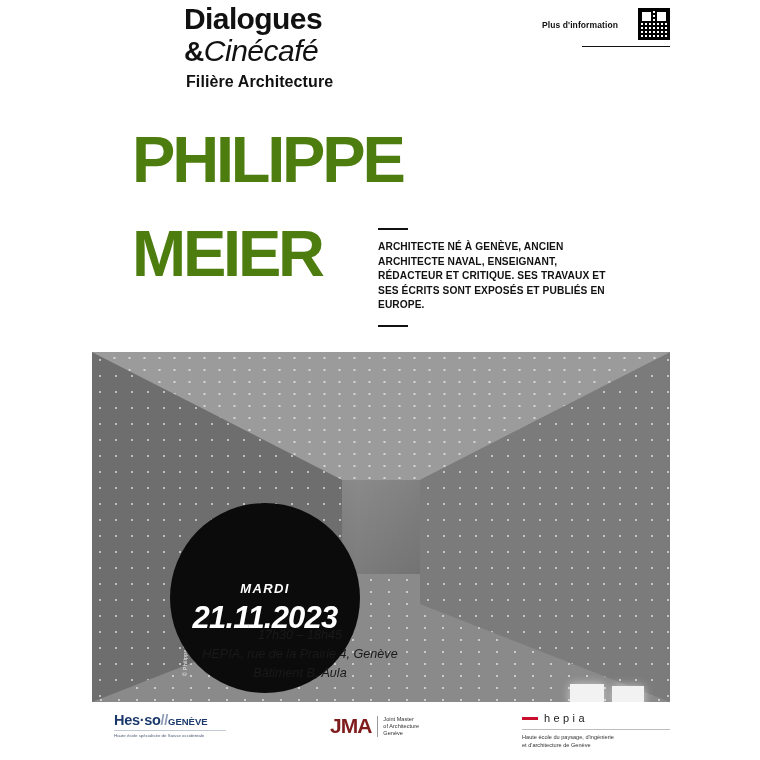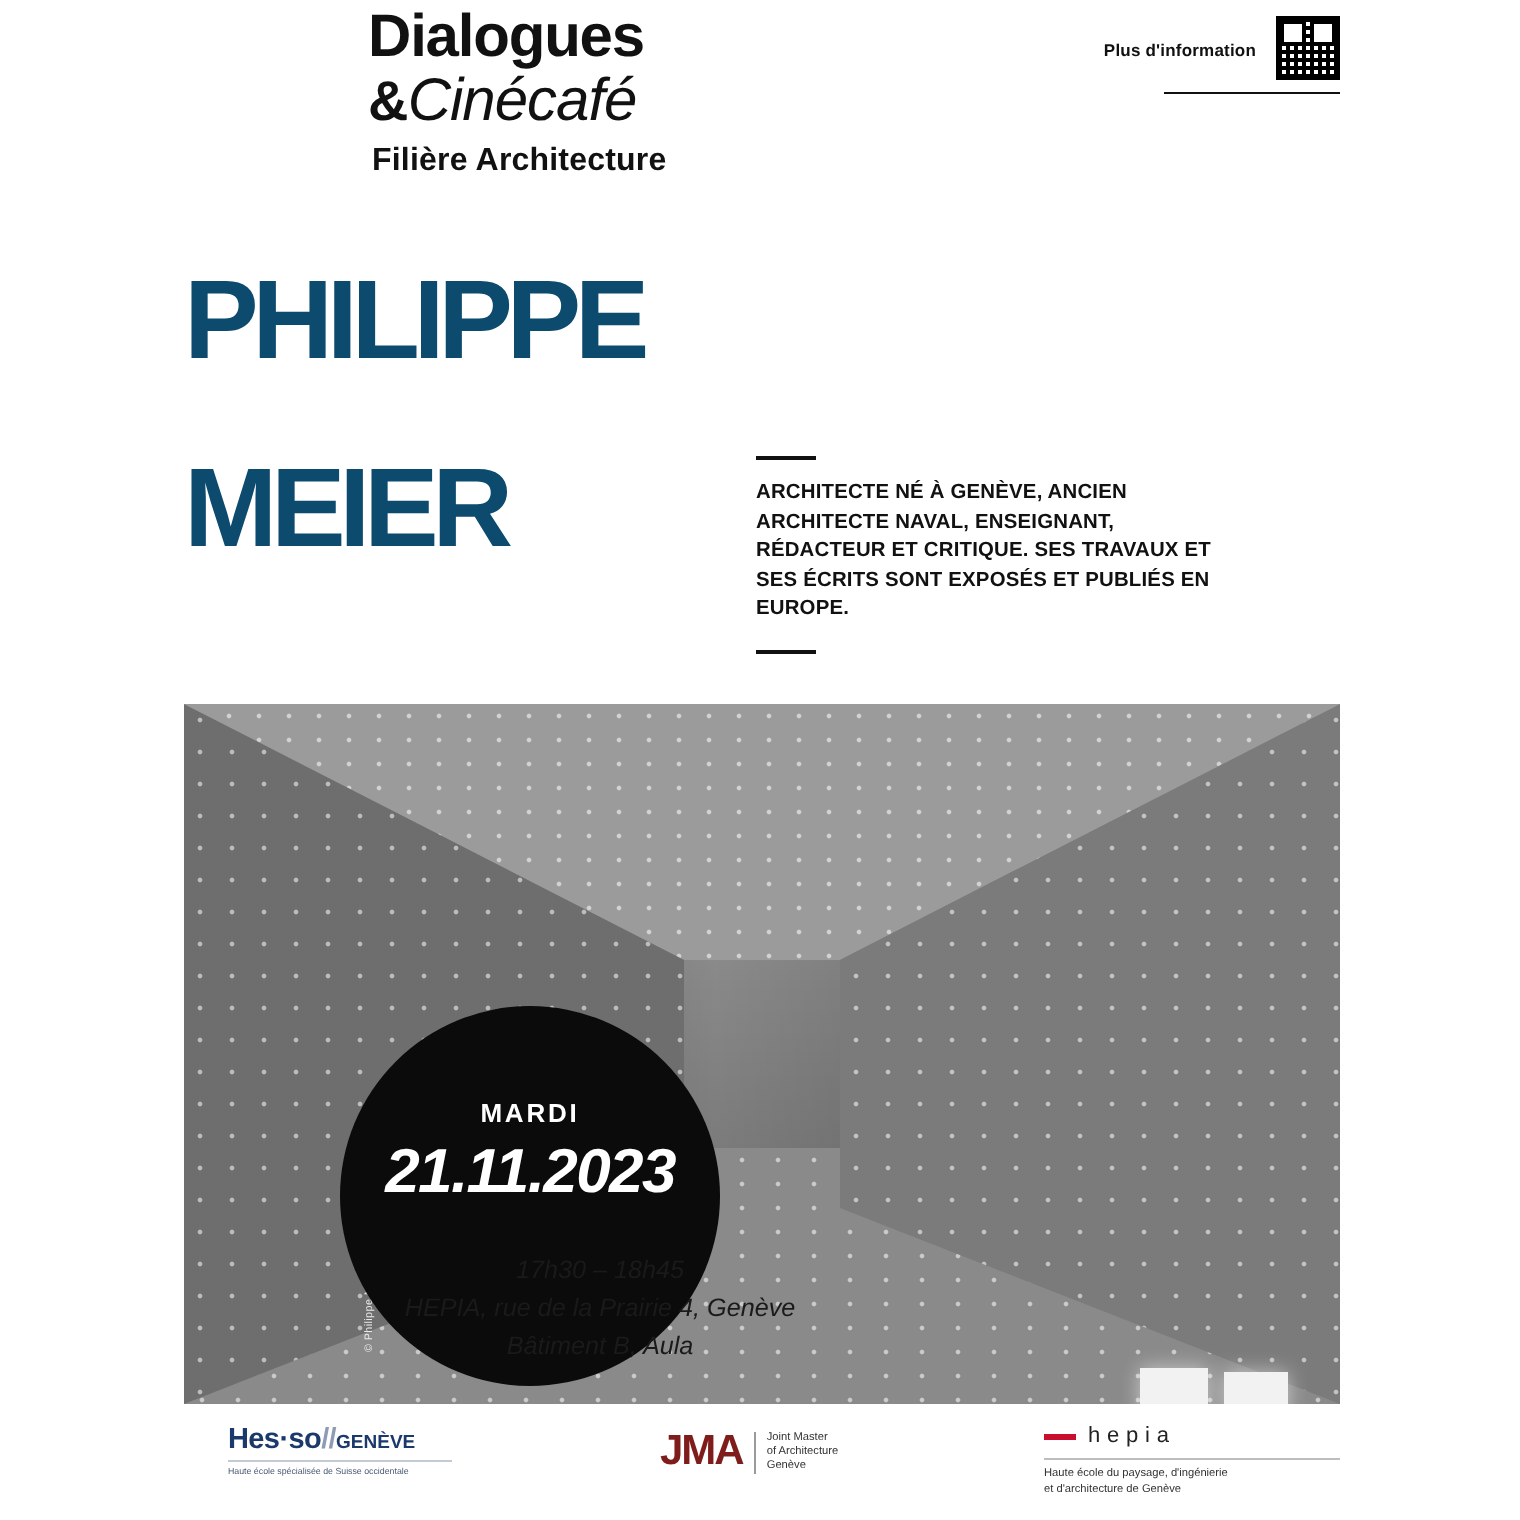--- a/index.html
+++ b/index.html
@@ -64,21 +64,21 @@
     margin-left: 2px;
     letter-spacing: 0.1px;
   }
 
   .info-block {
     position: absolute;
     right: 90px;
     top: 8px;
     display: flex;
     align-items: flex-start;
-    gap: 10px;
+    gap: 20px;
   }
   .info-text {
     font-size: 8.5px;
     font-weight: bold;
     padding-top: 12px;
     letter-spacing: 0.1px;
     white-space: nowrap;
   }
   .qr {
     width: 30px;
@@ -108,25 +108,26 @@
     background: #111;
   }
 
   
   .title-wrap {
     position: absolute;
     left: 92px;
     top: 118px;
   }
   .title {
-    font-size: 56px;
+    font-size: 65px;
     font-weight: bold;
     letter-spacing: -3.2px;
     line-height: 84px;
-    color: #0c4a6e;
+    color: #4d7c0f;
+    margin-left: 40px;
   }
   .title .l2 {
     display: block;
     margin-top: 10px;
   }
 
   
   .bio {
     position: absolute;
     left: 378px;
@@ -239,21 +240,23 @@
   .disc-inner {
     position: absolute;
     left: 0; right: 0;
     top: 46px;
     text-align: center;
     color: #ffffff;
   }
   .disc-day {
     font-size: 13px;
     font-weight: bold;
+    font-style: italic;
     letter-spacing: 1.4px;
+    margin-top: 32px;
   }
   .disc-date {
     font-size: 31px;
     font-weight: bold;
     font-style: italic;
     letter-spacing: -0.8px;
     margin-top: 4px;
   }
 
   .venue {

